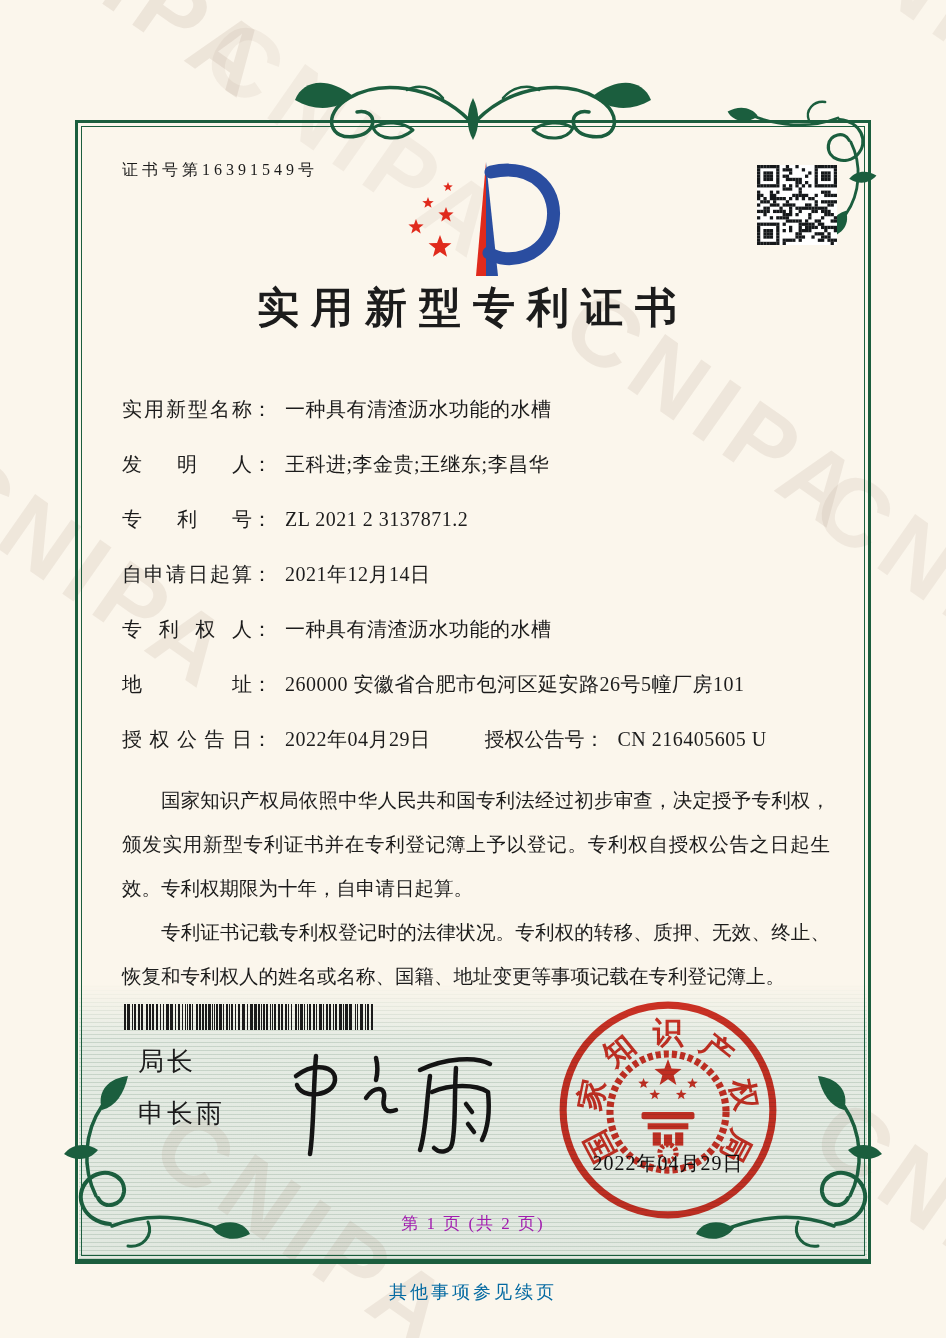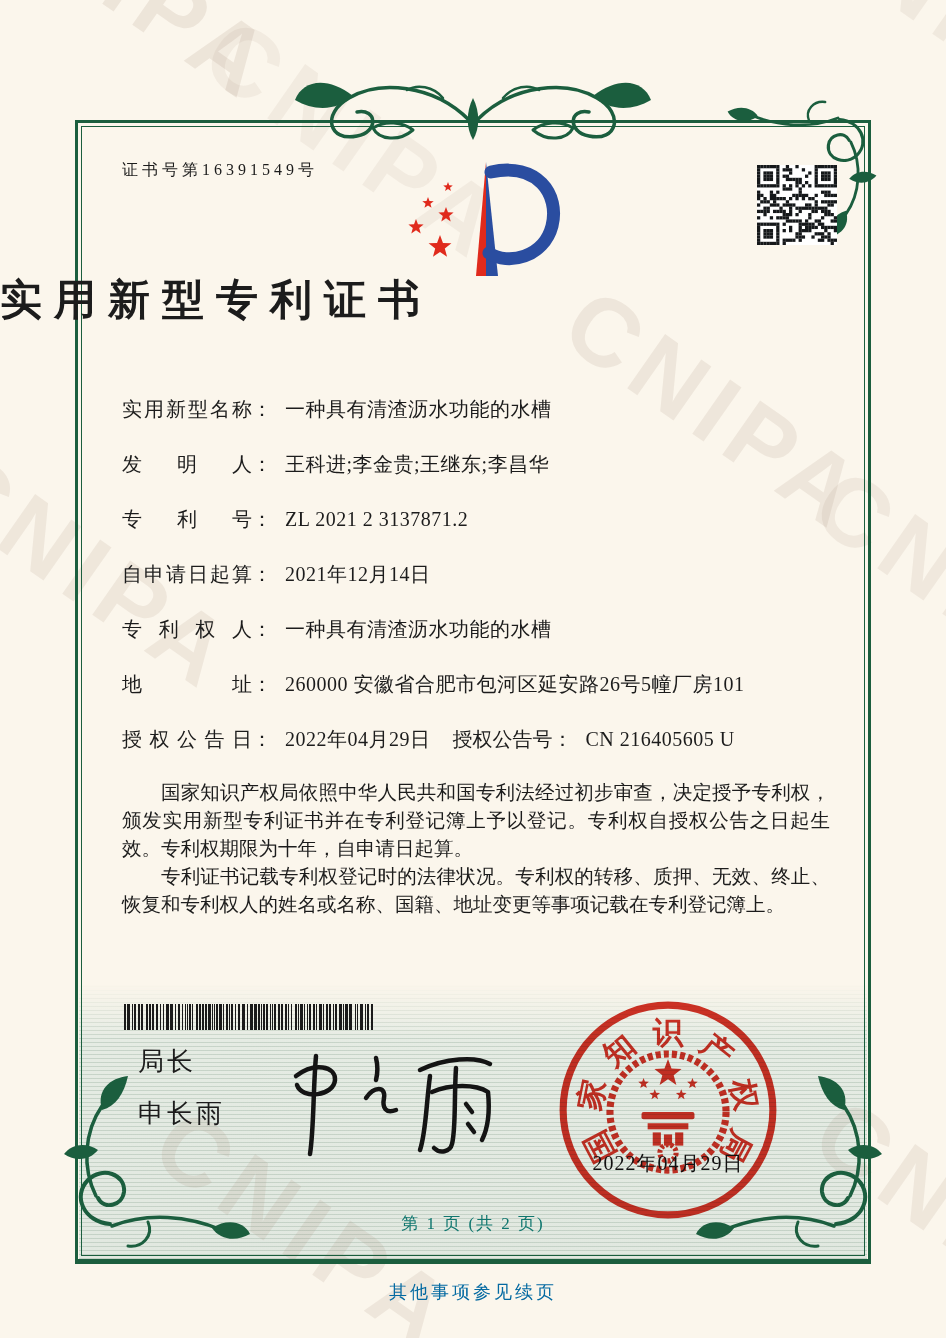--- a/index.html
+++ b/index.html
@@ -33,50 +33,50 @@
   .frame::after{content:"";position:absolute;left:-3px;right:-3px;bottom:-5px;height:5px;background:var(--frame-green,#1b5e3e);}
   .orn{position:absolute;z-index:3;}
   .orn path{stroke:var(--frame-green,#1b5e3e);}
   .orn .fl-fill{fill:var(--frame-green,#1b5e3e);stroke:none;}
   .orn .fl-stroke{fill:none;stroke-linecap:round;}
   
   .cert-no{position:absolute;left:122px;top:160px;z-index:4;font-size:16px;letter-spacing:4px;}
   .logo{position:absolute;left:392px;top:154px;z-index:4;}
   .qr{position:absolute;left:757px;top:165px;z-index:4;}
   .title{
-    position:absolute;top:272px;left:0;width:100%;z-index:4;
+    position:absolute;top:280px;left:0;width:100%;text-align:center;z-index:4;
     font-size:42px;font-weight:bold;letter-spacing:12px;
   }
   .fields{position:absolute;left:122px;top:396px;width:714px;z-index:4;font-size:20px;}
   .frow{margin-bottom:28px;height:27px;line-height:27px;white-space:nowrap;}
   .f-label{display:inline-block;width:130px;text-align:justify;text-align-last:justify;vertical-align:top;}
   .f-colon{margin-right:13px;}
   .f-value{letter-spacing:.5px;}
-  .pair2{margin-left:22px;}
+  .pair2{margin-left:54px;}
   .pair2 .f-label2{margin-right:0;}
   .body-text{
     position:absolute;left:122px;top:779px;width:708px;z-index:4;
-    font-size:19.5px;line-height:28px;text-align:justify;
+    font-size:19.5px;line-height:44px;text-align:justify;
   }
   .body-text p{margin:0;text-indent:2em;}
   .barcode{position:absolute;left:124px;top:1004px;z-index:4;}
   .signer{position:absolute;left:138px;top:1044px;z-index:4;
     font-family:"Liberation Sans","DejaVu Sans",sans-serif;font-size:26px;letter-spacing:3px;}
   .signer .signer-name{margin-top:17px;}
   .signature{position:absolute;left:280px;top:1040px;z-index:4;}
   .signature path{fill:none;stroke:#141414;stroke-width:4.5;stroke-linecap:round;stroke-linejoin:round;}
   .seal{position:absolute;left:556px;top:998px;z-index:5;mix-blend-mode:multiply;opacity:.95;}
   .seal-ch{font-size:30px;font-weight:bold;fill:var(--seal-red,#d5281b);text-anchor:middle;
     font-family:"Liberation Serif","DejaVu Serif",serif;}
   .seal-date{
     position:absolute;left:566px;top:1150px;width:204px;text-align:center;z-index:6;
     font-size:20px;letter-spacing:1px;color:#111;
   }
   .footer-page{position:absolute;top:1212px;left:0;width:100%;text-align:center;z-index:4;
-    font-size:17px;letter-spacing:2px;color:#0f766e;}
+    font-size:17px;letter-spacing:2px;color:#a21caf;}
   .cont-note{position:absolute;top:1280px;left:0;width:100%;text-align:center;z-index:4;
     font-size:18px;letter-spacing:3px;color:#0369a1;}
 </style>
 </head>
 <body>
 
 <div class="band"></div>
 
 <div class="frame"></div>
 

